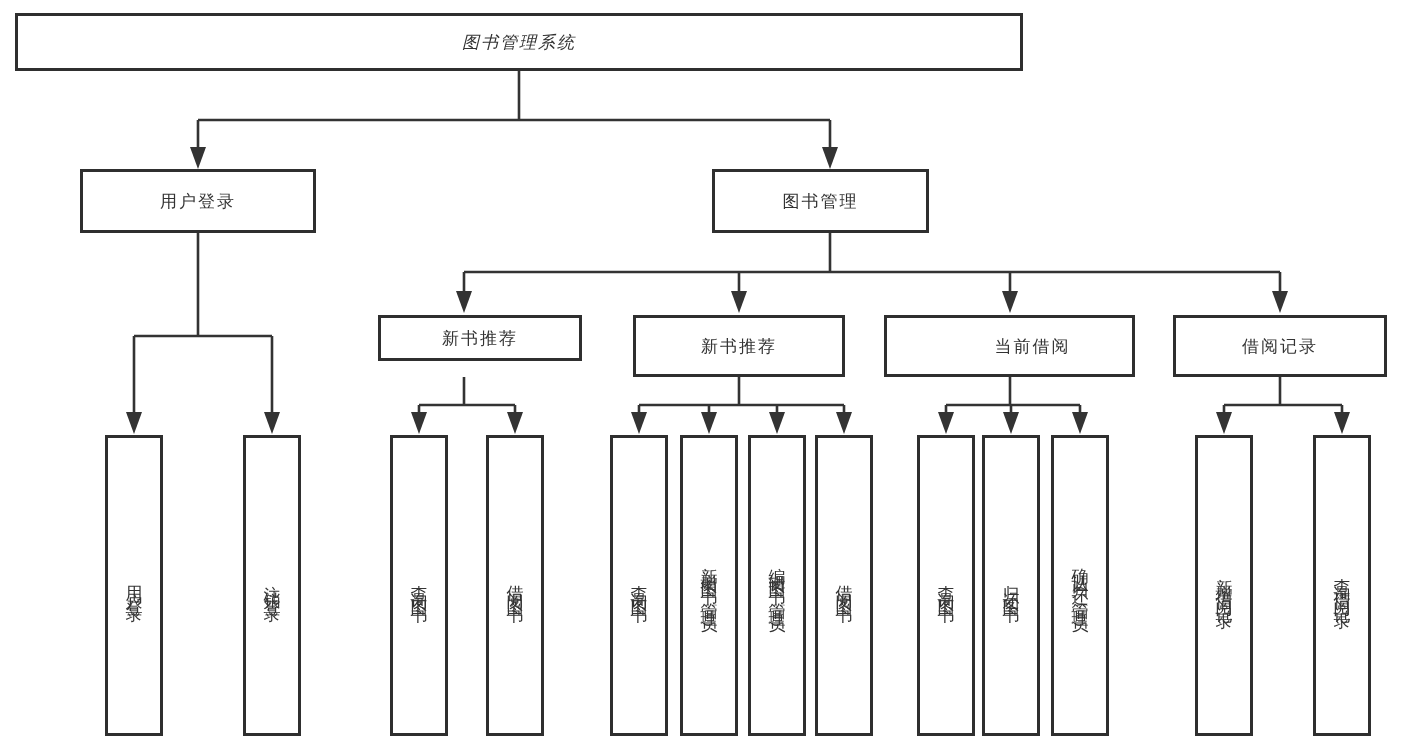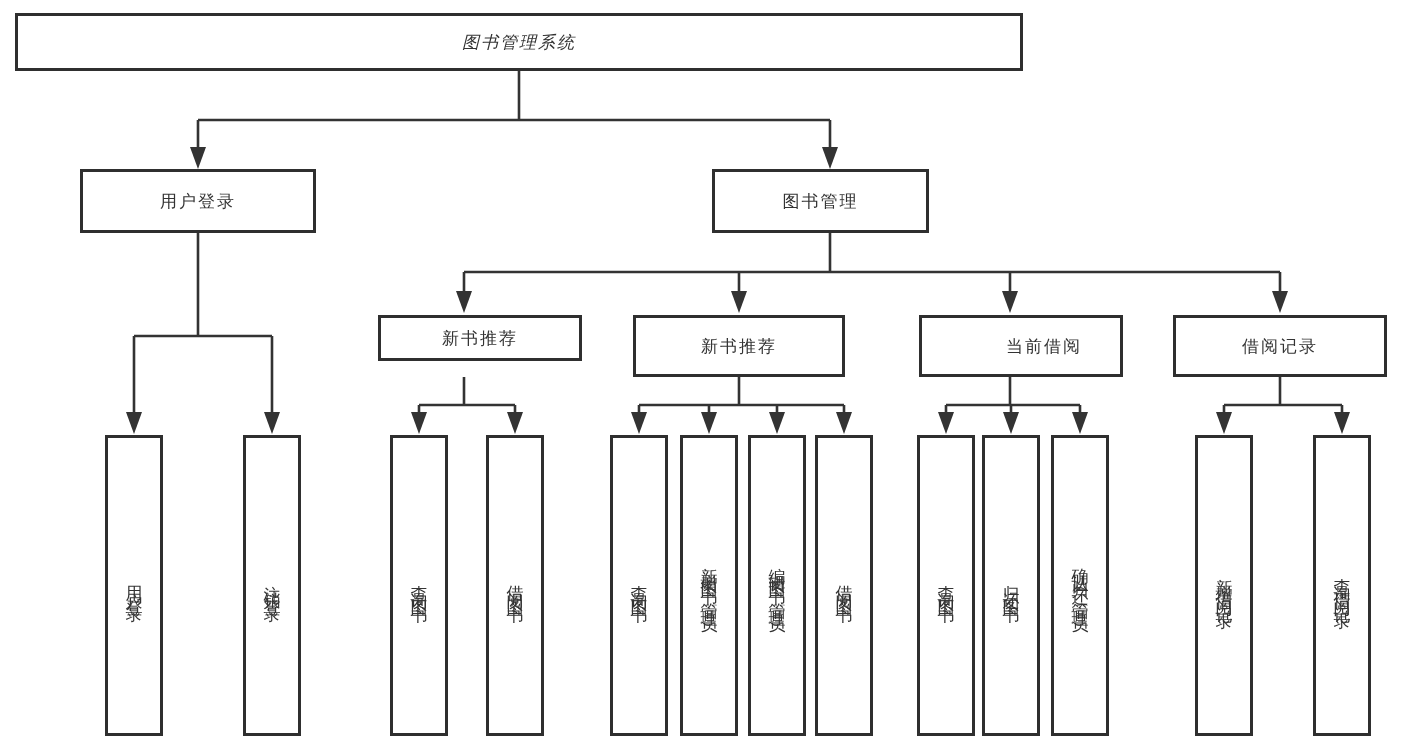--- a/index.html
+++ b/index.html
@@ -108,21 +108,21 @@
   <div class="hbox" style="left:712px;top:169px;width:217px;height:64px;text-align:right;">
     <span>图书管理</span>
   </div>
 
   <div class="hbox" style="left:362px;top:315px;width:204px;height:46px;margin-left:16px;">
     <span>新书推荐</span>
   </div>
   <div class="hbox" style="left:633px;top:315px;width:212px;height:62px;">
     <span>新书推荐</span>
   </div>
-  <div class="hbox" style="left:919px;top:315px;width:204px;height:62px;padding-left:46px;">
+  <div class="hbox" style="left:884px;top:315px;width:251px;height:62px;padding-left:46px;">
     <span>当前借阅</span>
   </div>
   <div class="hbox" style="left:1173px;top:315px;width:214px;height:62px;">
     <span>借阅记录</span>
   </div>
 
   <div class="vbox" style="left:105px;">
     <span class="vtext">用户登录</span>
   </div>
   <div class="vbox" style="left:243px;">

